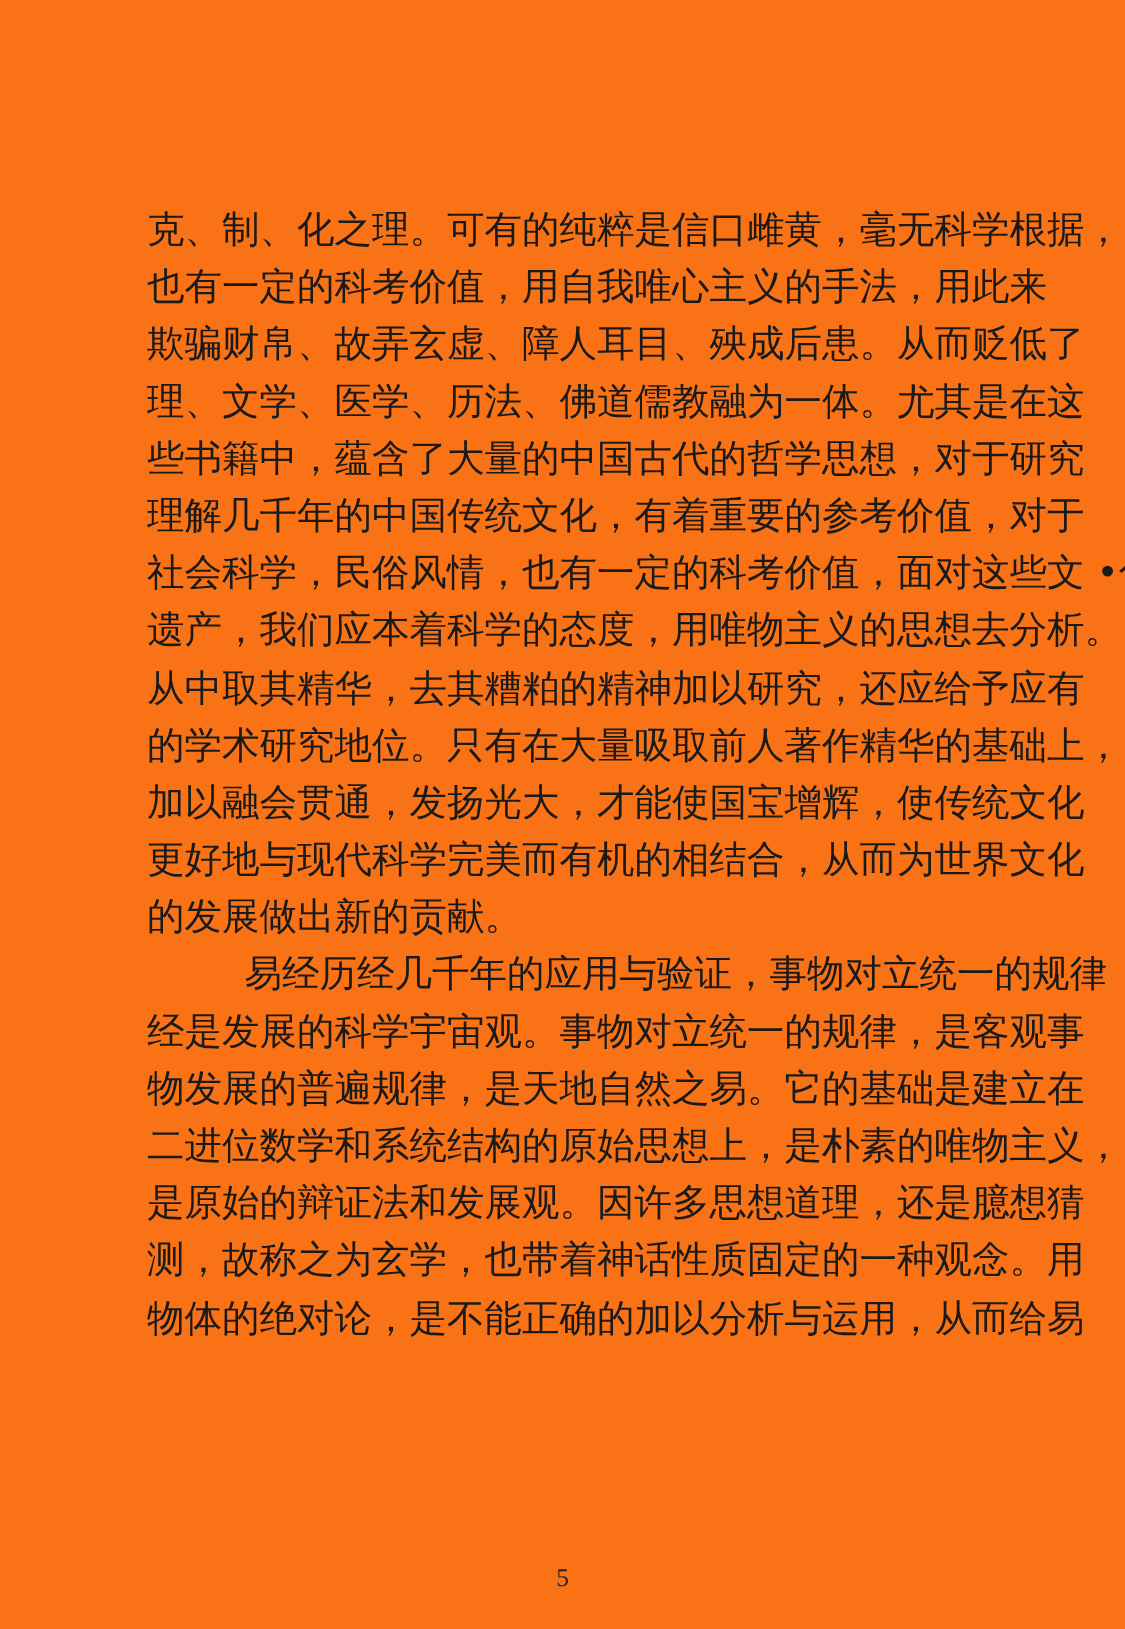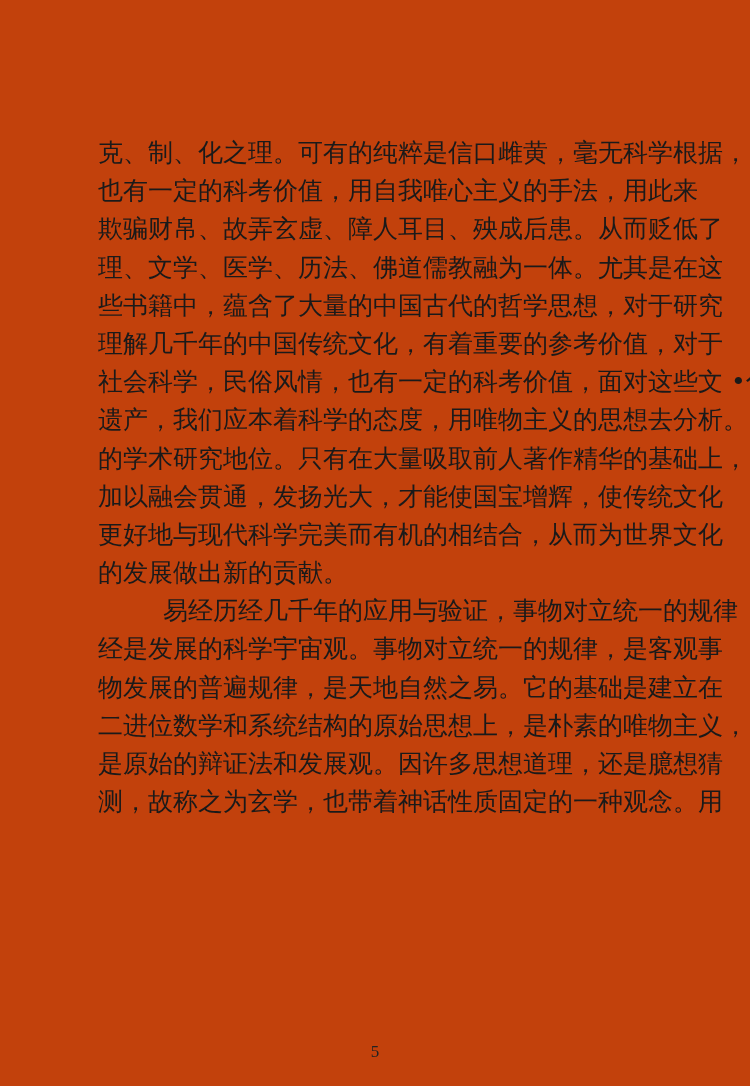--- a/index.html
+++ b/index.html
@@ -1,18 +1,18 @@
 <!DOCTYPE html>
 <html><head>
 <meta charset="utf-8">
 <style>
   html, body { margin: 0; padding: 0; background: #ffffff; }
   body { width: 750px; height: 1086px; position: relative; overflow: hidden; }
   .page {
-    position: absolute; left: 0; top: 0; width: 750px; height: 1086px; background: #c2410c;
+    position: absolute; left: 0; top: 0; width: 750px; height: 1086px; background: #f97316;
   }
   .body-text {
     position: absolute; left: 98px; top: 134px; width: 553px;
     font-family: "DejaVu Serif", "Liberation Serif", serif;
     font-size: 25px; line-height: 38.2px; color: #1a1a1a;
   }
   .line {
     display: block; height: 38.2px; white-space: nowrap;
     text-align: justify; text-align-last: justify;
   }
@@ -29,25 +29,27 @@
 <div class="page">
   <div class="body-text" id="body-text">
       <span class="line">克、制、化之理。可有的纯粹是信口雌黄，毫无科学根据，</span>
       <span class="line">也有一定的科考价值，用自我唯心主义的手法，用此来</span>
       <span class="line">欺骗财帛、故弄玄虚、障人耳目、殃成后患。从而贬低了</span>
       <span class="line">理、文学、医学、历法、佛道儒教融为一体。尤其是在这</span>
       <span class="line">些书籍中，蕴含了大量的中国古代的哲学思想，对于研究</span>
       <span class="line">理解几千年的中国传统文化，有着重要的参考价值，对于</span>
       <span class="line">社会科学，民俗风情，也有一定的科考价值，面对这些文 •化</span>
       <span class="line">遗产，我们应本着科学的态度，用唯物主义的思想去分析。</span>
+      <span class="line">从中取其精华，去其糟粕的精神加以研究，还应给予应有</span>
       <span class="line">的学术研究地位。只有在大量吸取前人著作精华的基础上，</span>
       <span class="line">加以融会贯通，发扬光大，才能使国宝增辉，使传统文化</span>
       <span class="line">更好地与现代科学完美而有机的相结合，从而为世界文化</span>
       <span class="line last">的发展做出新的贡献。</span>
       <span class="line indent">易经历经几千年的应用与验证，事物对立统一的规律</span>
       <span class="line">经是发展的科学宇宙观。事物对立统一的规律，是客观事</span>
       <span class="line">物发展的普遍规律，是天地自然之易。它的基础是建立在</span>
       <span class="line">二进位数学和系统结构的原始思想上，是朴素的唯物主义，</span>
       <span class="line">是原始的辩证法和发展观。因许多思想道理，还是臆想猜</span>
       <span class="line">测，故称之为玄学，也带着神话性质固定的一种观念。用</span>
+      <span class="line">物体的绝对论，是不能正确的加以分析与运用，从而给易</span>
     </div>
   <div class="page-number">5</div>
 </div>
 
 </body></html>

